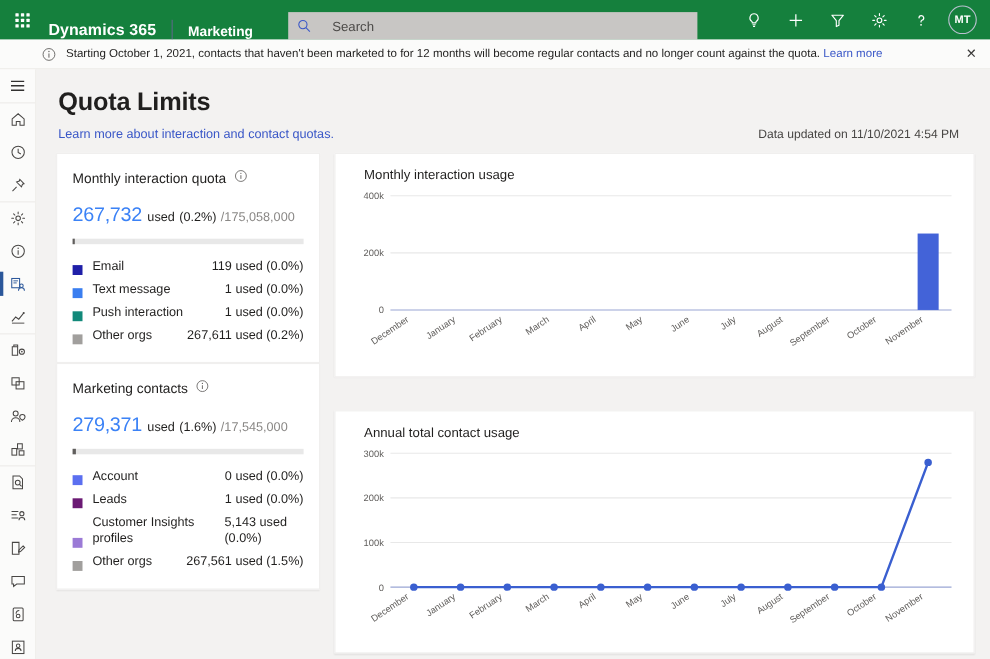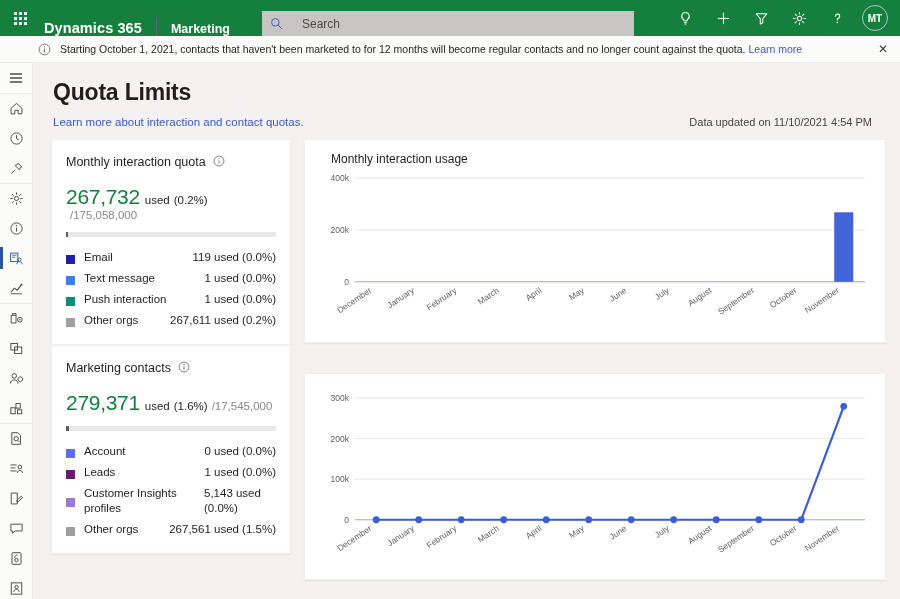--- a/index.html
+++ b/index.html
@@ -84,30 +84,30 @@
   .grid { display: flex; gap: 13px; align-items: flex-start; }
   .col-left { width: 240px; display: flex; flex-direction: column; }
   .col-right { flex: 1; display: flex; flex-direction: column; gap: 30px; }
 
   .card { background: #fff; border: 1px solid #f0efee; box-shadow: 0 1px 1.5px rgba(0,0,0,.07); }
 
   .card-head { display: flex; align-items: center; gap: 7px; padding: 13px 14px 0 14px; }
   .card-title { font-size: 12.5px; color: #201f1e; }
 
   .bignum-row { padding: 14px 14px 0 14px; display: flex; align-items: baseline; flex-wrap: wrap; }
-  .bignum { font-size: 21px; color: #15803d; letter-spacing: -.3px; }
+  .bignum { font-size: 18px; color: #3b82f6; letter-spacing: -.3px; }
   .bignum-used { font-size: 11.5px; color: #201f1e; margin-left: 5px; }
   .bignum-pct { font-size: 11.5px; color: #201f1e; margin-left: 4px; }
   .bignum-total { font-size: 11.5px; color: #8a8886; margin-left: 4px; }
 
   .track { margin: 11px 14px 0 14px; height: 5px; background: #e8e8e8; position: relative; }
   .track .fill { position: absolute; left: 0; top: 0; bottom: 0; background: #605e5c; }
 
   .legend { padding: 10px 14px 13px 14px; }
-  .legend-row { display: flex; align-items: center; padding: 3px 0; min-height: 19px; }
+  .legend-row { display: flex; align-items: flex-end; padding: 3px 0; min-height: 19px; }
   .sw { width: 9px; height: 9px; flex: 0 0 9px; margin-top: 3px; margin-right: 9px; }
   .legend-label { font-size: 11.5px; color: #201f1e; flex: 1; line-height: 15px; }
   .legend-val { font-size: 11.5px; color: #201f1e; text-align: right; line-height: 15px; }
   .legend-val.two { width: 72px; text-align: left; }
 
   
   .chart-card { padding: 12px 14px 8px 14px; }
   .chart-title { font-size: 12px; color: #201f1e; padding-left: 12px; }
   .chart-area { position: relative; }
   .chart-svg { display: block; width: 100%; }
@@ -462,20 +462,21 @@
                   <text x="351.375" y="126" class="xtick-text" transform="rotate(-34 351.375 126)" text-anchor="end">July</text>
                   <text x="393.95833333333337" y="126" class="xtick-text" transform="rotate(-34 393.95833333333337 126)" text-anchor="end">August</text>
                   <text x="436.5416666666667" y="126" class="xtick-text" transform="rotate(-34 436.5416666666667 126)" text-anchor="end">September</text>
                   <text x="479.125" y="126" class="xtick-text" transform="rotate(-34 479.125 126)" text-anchor="end">October</text>
                   <text x="521.7083333333334" y="126" class="xtick-text" transform="rotate(-34 521.7083333333334 126)" text-anchor="end">November</text>
                 </svg>
             </div>
           </div>
 
           <div class="card chart-card">
+            <div class="chart-title">Annual total contact usage</div>
             <div class="chart-area">
               <svg class="chart-svg" id="line-chart" viewBox="0 0 553 186" preserveAspectRatio="none">
                   <line x1="36" y1="134" x2="547" y2="134" stroke="#9aa6d4" stroke-width="1"></line>
                   <text x="30" y="137.2" text-anchor="end" class="axis-text">0</text>
                   <line x1="36" y1="93.33333333333334" x2="547" y2="93.33333333333334" stroke="#e8e8e8" stroke-width="1"></line>
                   <text x="30" y="96.53333333333335" text-anchor="end" class="axis-text">100k</text>
                   <line x1="36" y1="52.66666666666667" x2="547" y2="52.66666666666667" stroke="#e8e8e8" stroke-width="1"></line>
                   <text x="30" y="55.866666666666674" text-anchor="end" class="axis-text">200k</text>
                   <line x1="36" y1="12" x2="547" y2="12" stroke="#e8e8e8" stroke-width="1"></line>
                   <text x="30" y="15.2" text-anchor="end" class="axis-text">300k</text>

